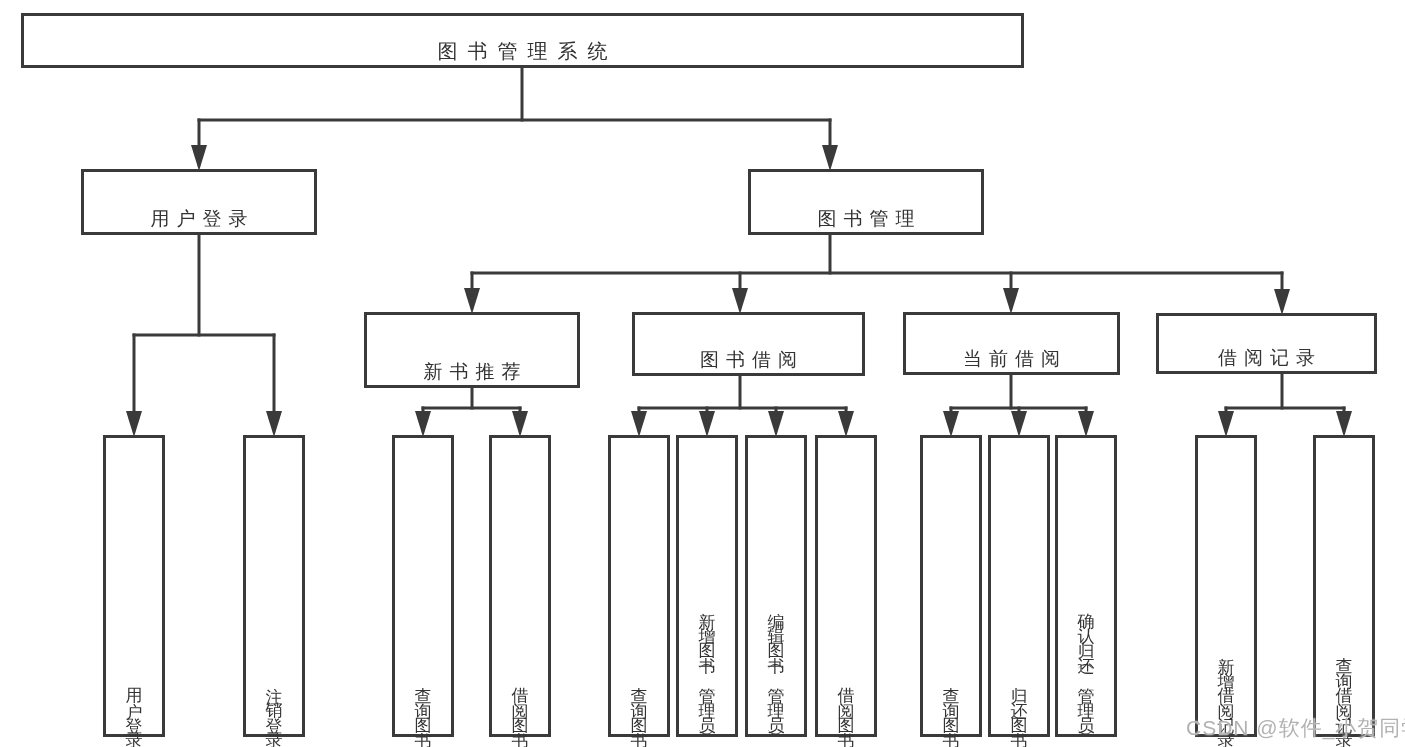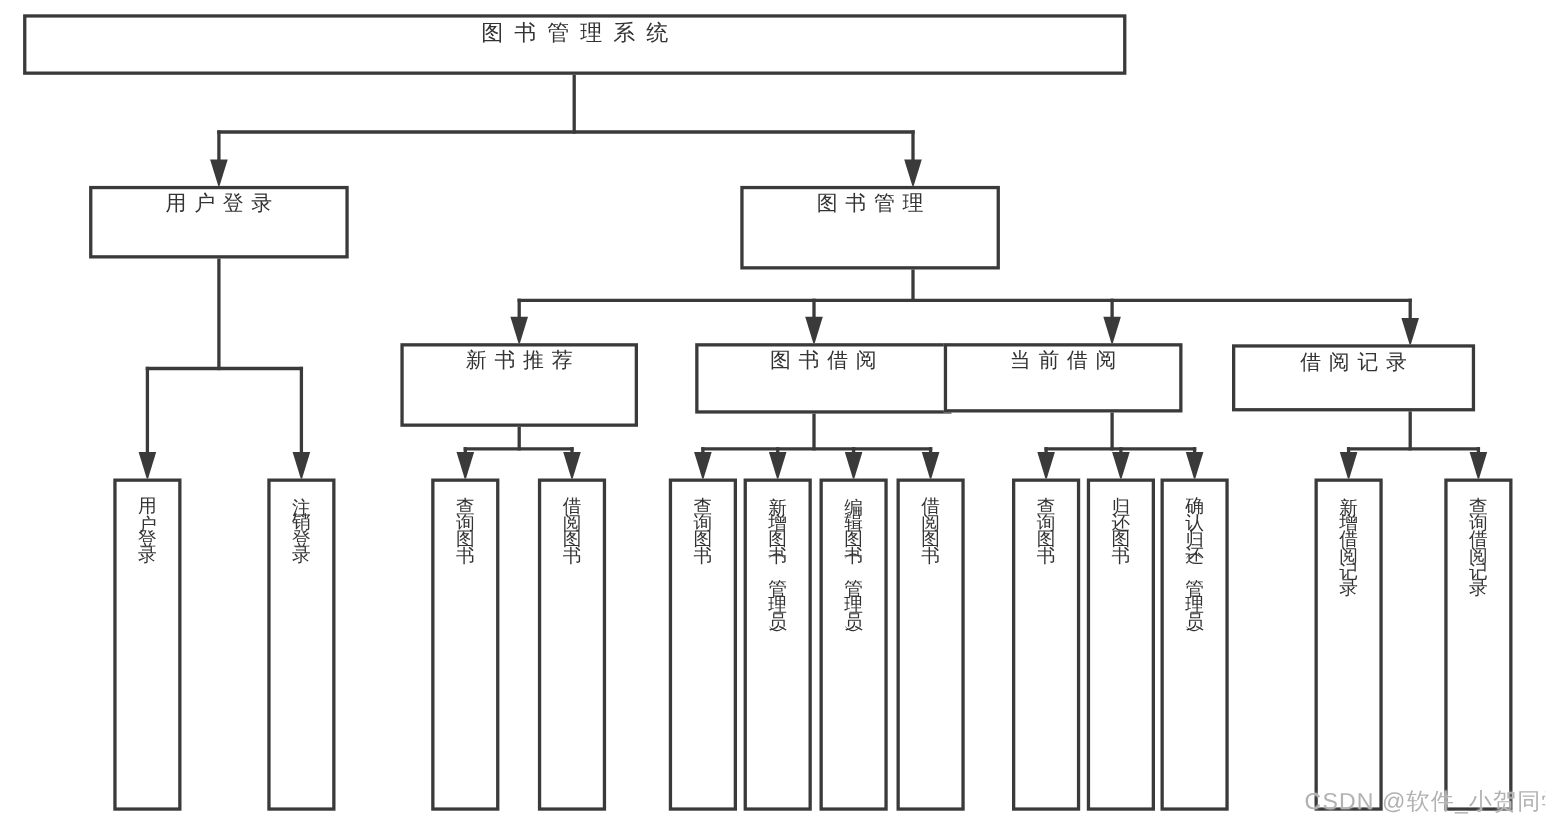--- a/index.html
+++ b/index.html
@@ -11,21 +11,21 @@
     background: #ffffff;
     overflow: hidden;
   }
   .wires { position: absolute; left: 0; top: 0; width: 1405px; height: 747px; }
   .node {
     position: absolute;
     box-sizing: border-box;
     border: 3px solid #3a3a3a;
     background: #ffffff;
     display: flex;
-    align-items: flex-start;
+    align-items: flex-end;
     justify-content: center;
     color: #333333;
     z-index: 2;
   }
   .node .hlabel {
     font-size: 19px;
     letter-spacing: 7px;
     text-indent: 7px;
     white-space: nowrap;
   }
@@ -109,34 +109,34 @@
       <polygon points="1344,437 1336,411 1352,411" fill="#3a3a3a"></polygon>
     </svg>
 
   <div class="node root" style="left:21px; top:13px; width:1003px; height:55px;">
     <span class="hlabel">图书管理系统</span>
   </div>
 
   <div class="node" style="left:81px; top:169px; width:236px; height:66px;">
     <span class="hlabel">用户登录</span>
   </div>
-  <div class="node" style="left:673px; top:169px; width:236px; height:76px;">
+  <div class="node" style="left:748px; top:169px; width:236px; height:66px;">
     <span class="hlabel">图书管理</span>
   </div>
 
   <div class="node" style="left:364px; top:312px; width:216px; height:76px;">
     <span class="hlabel">新书推荐</span>
   </div>
   <div class="node" style="left:632px; top:312px; width:233px; height:64px;">
     <span class="hlabel">图书借阅</span>
   </div>
-  <div class="node" style="left:858px; top:312px; width:217px; height:63px;">
+  <div class="node" style="left:903px; top:312px; width:217px; height:63px;">
     <span class="hlabel">当前借阅</span>
   </div>
-  <div class="node" style="left:1120px; top:313px; width:221px; height:61px;">
+  <div class="node" style="left:1156px; top:313px; width:221px; height:61px;">
     <span class="hlabel">借阅记录</span>
   </div>
 
   <div class="node vert" style="left:103px; top:435px; width:62px; height:302px;">
     <span class="vlabel">用户登录</span>
   </div>
   <div class="node vert" style="left:243px; top:435px; width:62px; height:302px;">
     <span class="vlabel">注销登录</span>
   </div>
 

